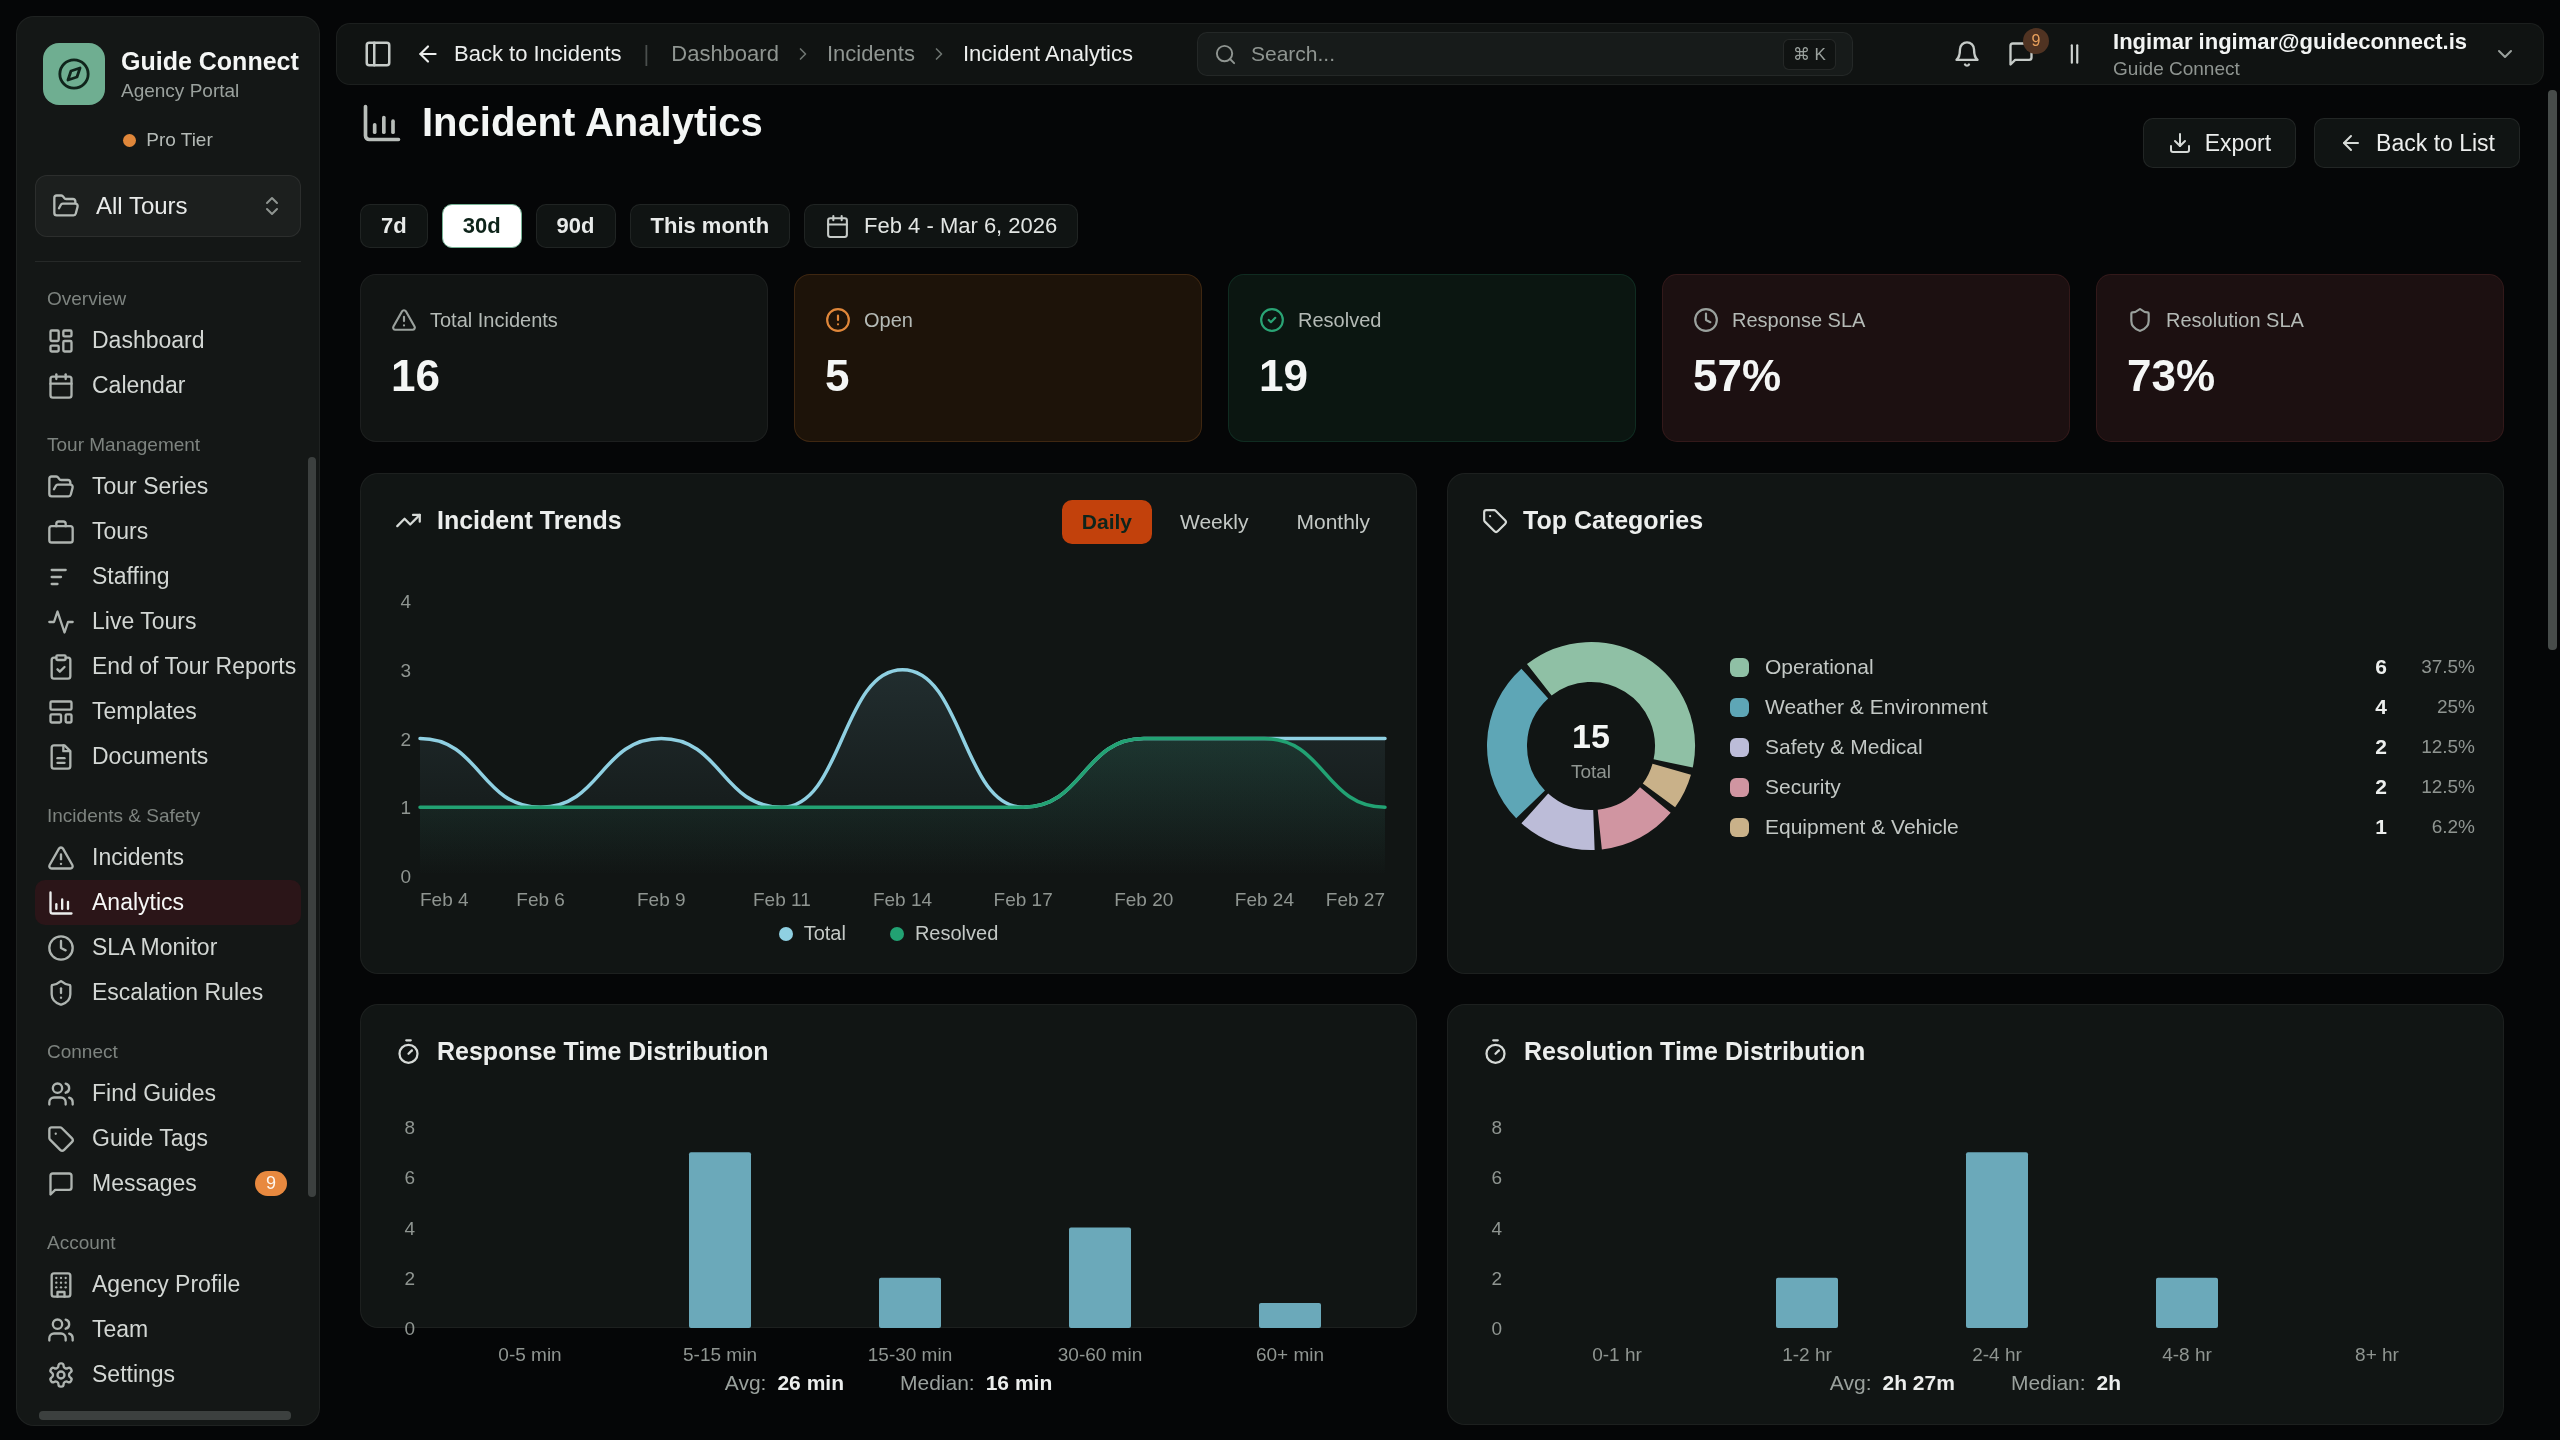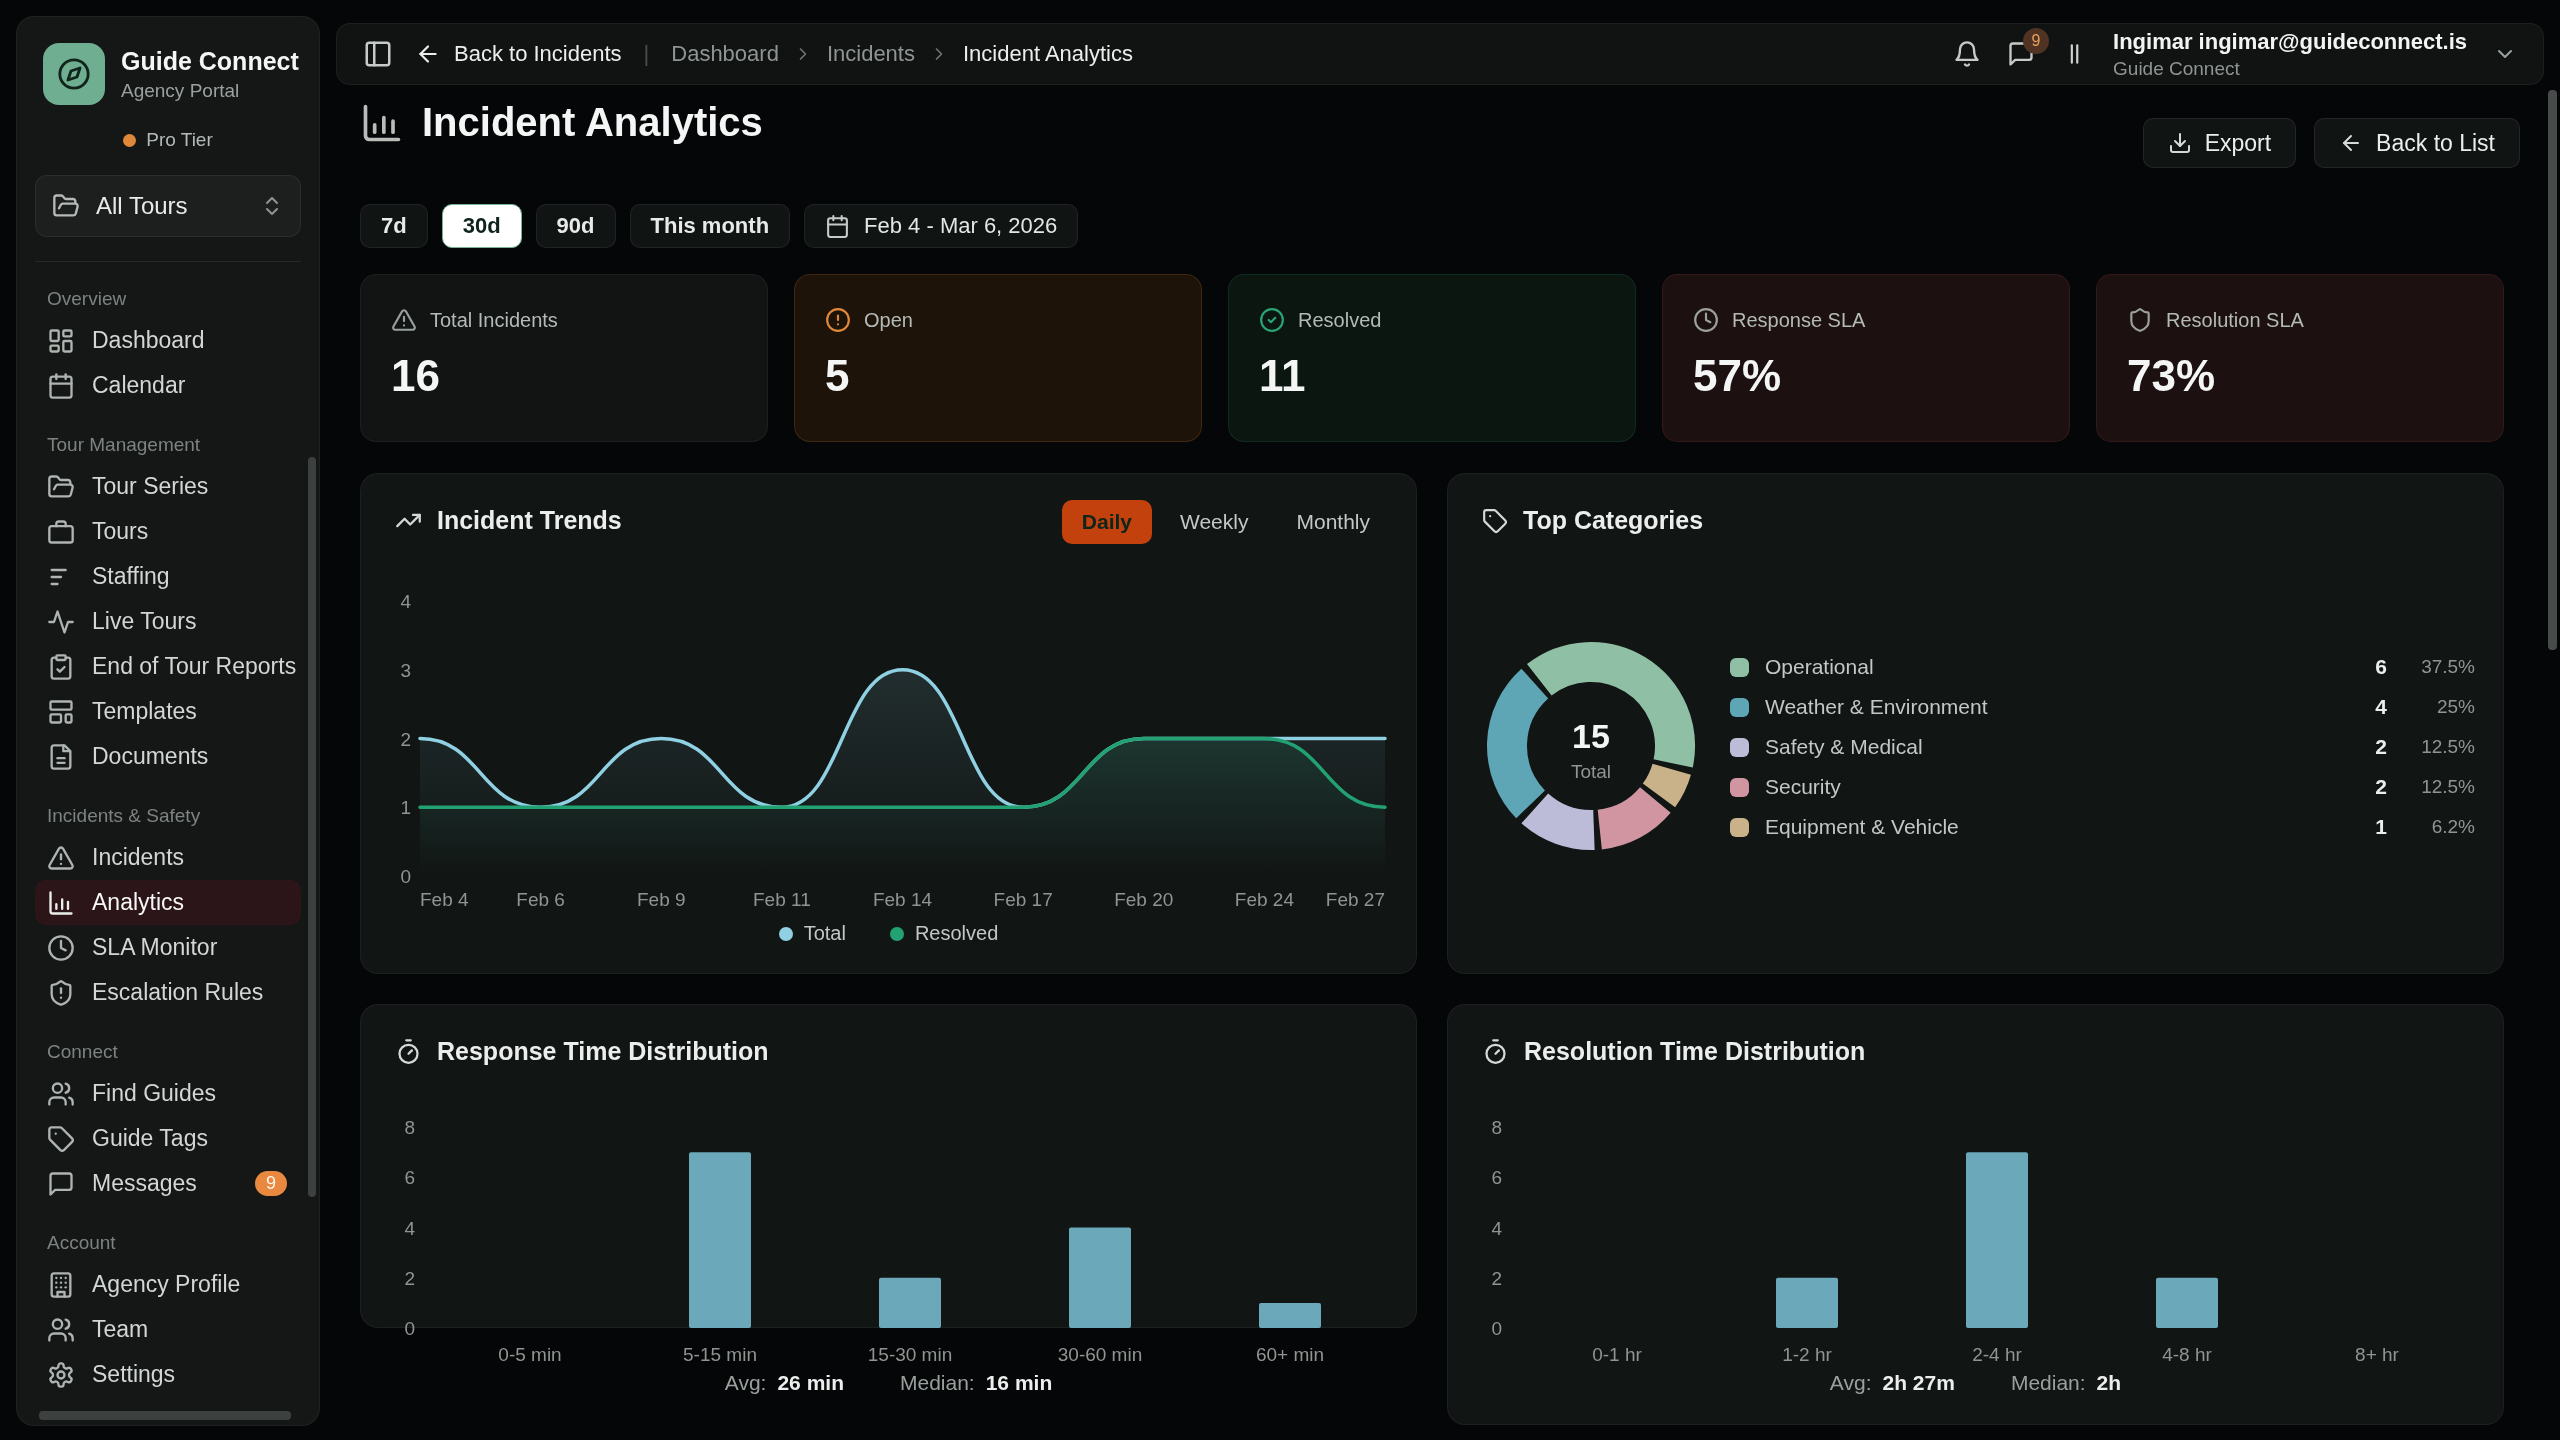--- a/index.html
+++ b/index.html
@@ -384,20 +384,30 @@
           </span>
         <span>Incidents</span>
         <span class="icn">
             <svg viewBox="0 0 24 24" width="20" height="20" fill="none" stroke="currentColor" stroke-width="2" stroke-linecap="round" stroke-linejoin="round">
               <path d="m9 18 6-6-6-6"></path>
             </svg>
           </span>
         <span class="current">Incident Analytics</span>
       </span>
     </div>
+    <div class="search-pill">
+      <span class="icn">
+          <svg viewBox="0 0 24 24" width="23" height="23" fill="none" stroke="currentColor" stroke-width="2" stroke-linecap="round" stroke-linejoin="round">
+            <circle cx="11" cy="11" r="8"></circle>
+            <path d="m21 21-4.3-4.3"></path>
+          </svg>
+        </span>
+      <input type="text" placeholder="Search..." style="">
+      <span class="kbd">⌘ K</span>
+    </div>
     <div class="tb-right">
       <span class="icn tb-icon">
           <svg viewBox="0 0 24 24" width="28" height="28" fill="none" stroke="currentColor" stroke-width="2" stroke-linecap="round" stroke-linejoin="round">
             <path d="M6 8a6 6 0 0 1 12 0c0 7 3 9 3 9H3s3-2 3-9"></path>
             <path d="M10.3 21a1.94 1.94 0 0 0 3.4 0"></path>
           </svg>
         </span>
       <span class="tb-icon">
         <span class="icn">
             <svg viewBox="0 0 24 24" width="28" height="28" fill="none" stroke="currentColor" stroke-width="2" stroke-linecap="round" stroke-linejoin="round">
@@ -509,21 +519,21 @@
       <div class="stat-card tint-green">
         <div class="stat-top">
           <span class="icn">
             <svg viewBox="0 0 24 24" width="26" height="26" fill="none" stroke="currentColor" stroke-width="2" stroke-linecap="round" stroke-linejoin="round">
               <circle cx="12" cy="12" r="10"></circle>
               <path d="m9 12 2 2 4-4"></path>
             </svg>
           </span>
           <span>Resolved</span>
         </div>
-        <div class="stat-value">11</div>
+        <div class="stat-value">19</div>
       </div>
       <div class="stat-card tint-red">
         <div class="stat-top">
           <span class="icn">
             <svg viewBox="0 0 24 24" width="26" height="26" fill="none" stroke="currentColor" stroke-width="2" stroke-linecap="round" stroke-linejoin="round">
               <circle cx="12" cy="12" r="10"></circle>
               <path d="M12 6v6l4 2"></path>
             </svg>
           </span>
           <span>Response SLA</span>

